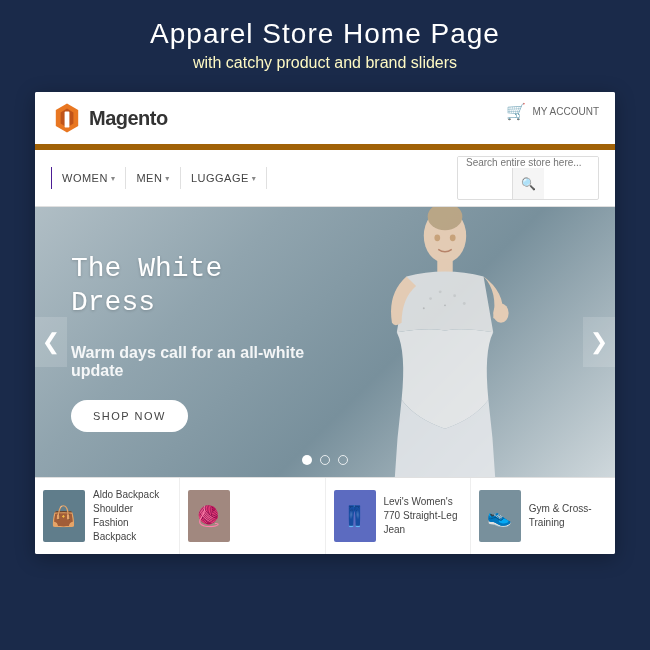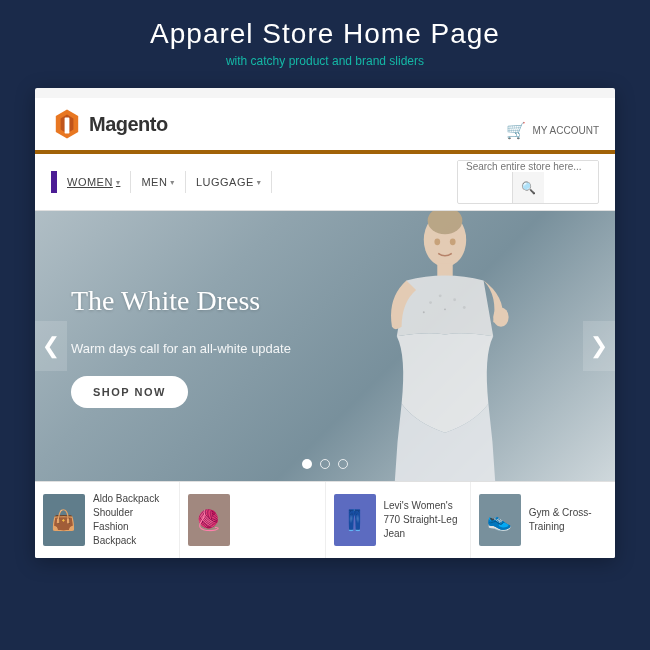--- a/index.html
+++ b/index.html
@@ -23,42 +23,41 @@
     }
 
     .page-title {
       font-size: 28px;
       font-weight: 300;
       letter-spacing: 1px;
       margin-bottom: 4px;
     }
 
     .page-subtitle {
-      font-size: 12px;
-      color: #14b8a6;
+      font-size: 16px;
+      color: #fef9c3;
       font-weight: 300;
     }
 
     .store-container {
       width: 580px;
       background: #f5f5f5;
       border-radius: 2px;
       overflow: hidden;
       box-shadow: 0 4px 20px rgba(0,0,0,0.3);
     }
 
     
     .store-header {
       background: white;
       padding: 10px 16px;
       display: flex;
-      align-items: flex-end;
+      align-items: flex-start;
       justify-content: space-between;
-      border-bottom: 4px solid #a16207;
-      margin-top: 10px;
+      border-bottom: 6px solid #a16207;
     }
 
     .logo-area {
       display: flex;
       align-items: center;
       gap: 6px;
     }
 
     .magento-icon {
       width: 32px;
@@ -108,22 +107,21 @@
       cursor: pointer;
       display: flex;
       align-items: center;
       gap: 3px;
       border-right: 1px solid #e0e0e0;
       text-transform: uppercase;
       letter-spacing: 0.5px;
     }
 
     .nav-item:first-child {
-      border-left: 6px solid #4c1d95;
-      text-decoration: underline;
+      border-left: 1px solid #4c1d95;
     }
 
     .nav-arrow {
       font-size: 8px;
       color: #888;
     }
 
     .search-bar {
       display: flex;
       align-items: center;
@@ -188,39 +186,38 @@
       padding: 0 0 0 36px;
       max-width: 280px;
     }
 
     .hero-title {
       font-size: 28px;
       font-weight: 300;
       color: white;
       text-shadow: 0 1px 3px rgba(0,0,0,0.2);
       margin-bottom: 24px;
-      font-family: Liberation Serif, serif;
+      font-family: Liberation Mono, monospace;
       line-height: 1.2;
     }
 
     .hero-subtitle {
-      font-size: 13px;
+      font-size: 16px;
       color: rgba(255,255,255,0.9);
       margin-bottom: 20px;
-      font-weight: 400;
-      text-align: center;
+      font-weight: 700;
     }
 
     .shop-now-btn {
       background: white;
       color: #444;
       border: none;
       padding: 10px 22px;
       font-size: 11px;
-      font-weight: bold;
+      font-weight: normal;
       letter-spacing: 1.5px;
       text-transform: uppercase;
       border-radius: 20px;
       cursor: pointer;
     }
 
     
     .carousel-arrow {
       position: absolute;
       top: 50%;

